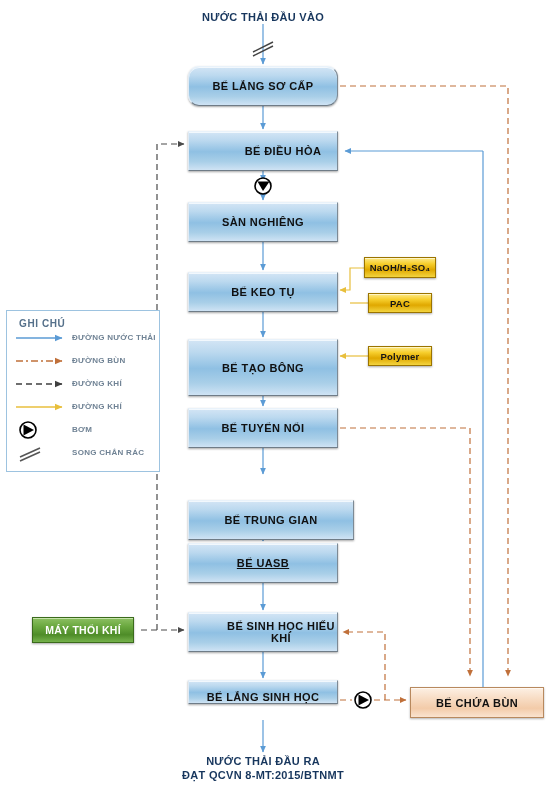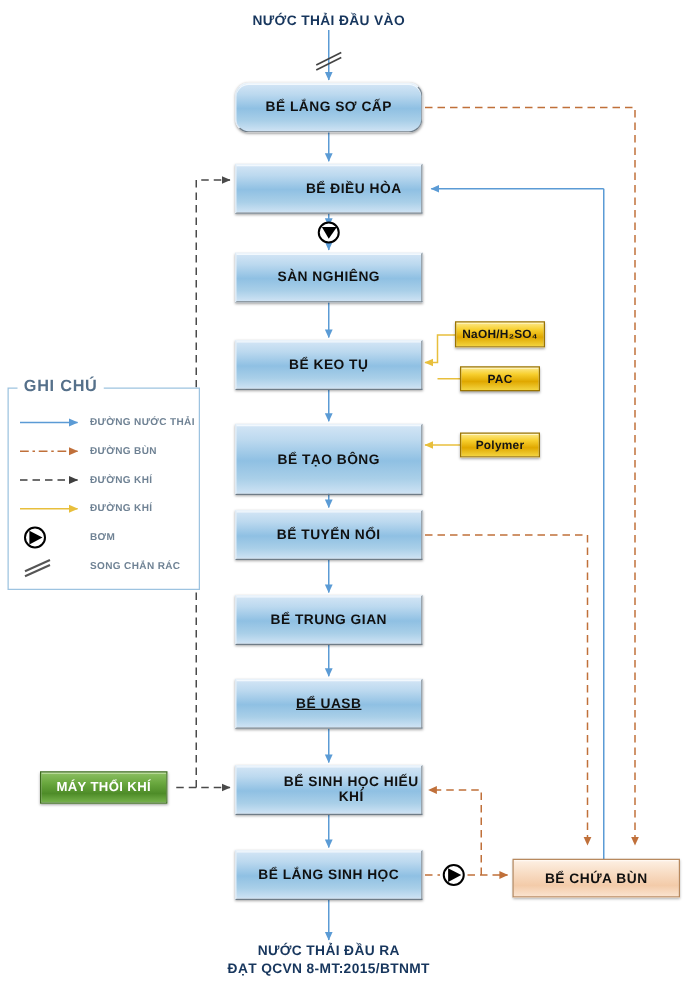--- a/index.html
+++ b/index.html
@@ -42,22 +42,22 @@
     box-shadow:0 1px 2px rgba(0,0,0,.3), inset 0 1px 0 #fff8f1;
     color:#101010;font-size:11px;font-weight:700;letter-spacing:.4px;
   }
 
   .captxt{position:absolute;color:#17365d;font-weight:700;
           font-size:11px;letter-spacing:.3px;text-align:center;line-height:14px;}
 
   
   #legend{position:absolute;left:6px;top:310px;width:152px;height:160px;
           border:1px solid #9dc3e0;background:#ffffff;}
-  #legend-title{position:absolute;left:14px;top:301px;background:#fff;
-                padding:0 5px;color:#55708a;font-size:13px;font-weight:700;
+  #legend-title{position:absolute;left:14px;top:318px;background:#fff;
+                padding:0 5px;color:#55708a;font-size:10px;font-weight:700;
                 letter-spacing:.6px;}
   .lg-txt{position:absolute;color:#6f8294;font-size:8px;font-weight:700;
           letter-spacing:.3px;white-space:nowrap;}
 </style>
 </head>
 <body>
 
 <div id="stage">
 
   <svg id="wires" viewBox="0 0 559 800" xmlns="http://www.w3.org/2000/svg">
@@ -146,30 +146,30 @@
       </div>
       <div class="node tank" style="left: 188px; top: 272px; width: 150px; height: 40px;">
         <span>BỂ KEO TỤ</span>
       </div>
       <div class="node tank" style="left: 188px; top: 339px; width: 150px; height: 57px;">
         <span>BỂ TẠO BÔNG</span>
       </div>
       <div class="node tank" style="left: 188px; top: 408px; width: 150px; height: 40px;">
         <span>BỂ TUYỂN NỔI</span>
       </div>
-      <div class="node tank" style="left: 188px; top: 476px; width: 150px; height: 40px;">
+      <div class="node tank" style="left: 188px; top: 500px; width: 166px; height: 40px;">
         <span>BỂ TRUNG GIAN</span>
       </div>
       <div class="node tank" style="left: 188px; top: 543px; width: 150px; height: 40px; text-decoration: underline;">
         <span>BỂ UASB</span>
       </div>
       <div class="node tank" style="left: 188px; top: 612px; width: 150px; height: 40px; padding-left: 36px;">
         <span>BỂ SINH HỌC HIẾU KHÍ</span>
       </div>
-      <div class="node tank" style="left: 188px; top: 680px; width: 150px; height: 40px;">
+      <div class="node tank" style="left: 188px; top: 680px; width: 150px; height: 24px; align-items: flex-end;">
         <span>BỂ LẮNG SINH HỌC</span>
       </div>
       <div class="node chem" style="left: 364px; top: 257px; width: 72px; height: 21px;">
         <span>NaOH/H₂SO₄</span>
       </div>
       <div class="node chem" style="left: 368px; top: 293px; width: 64px; height: 20px;">
         <span>PAC</span>
       </div>
       <div class="node chem" style="left: 368px; top: 346px; width: 64px; height: 20px;">
         <span>Polymer</span>

